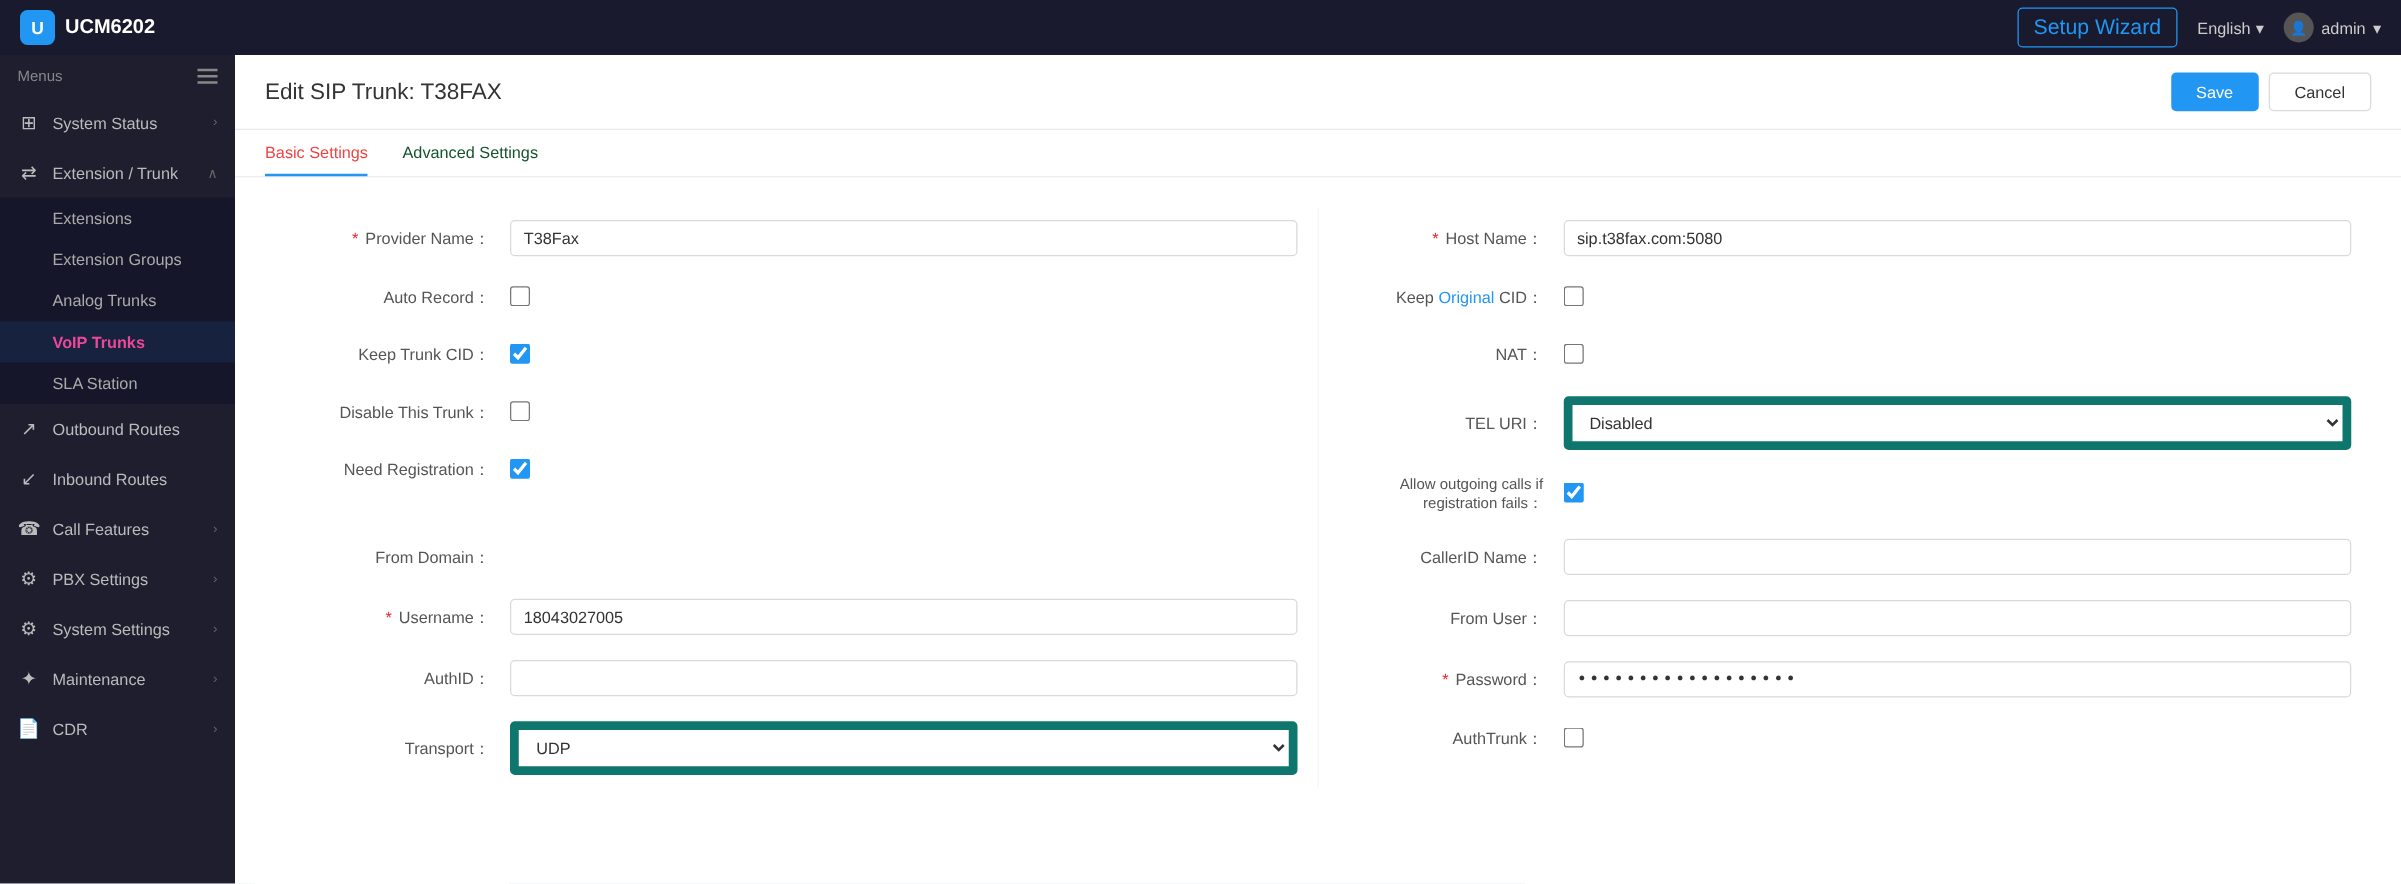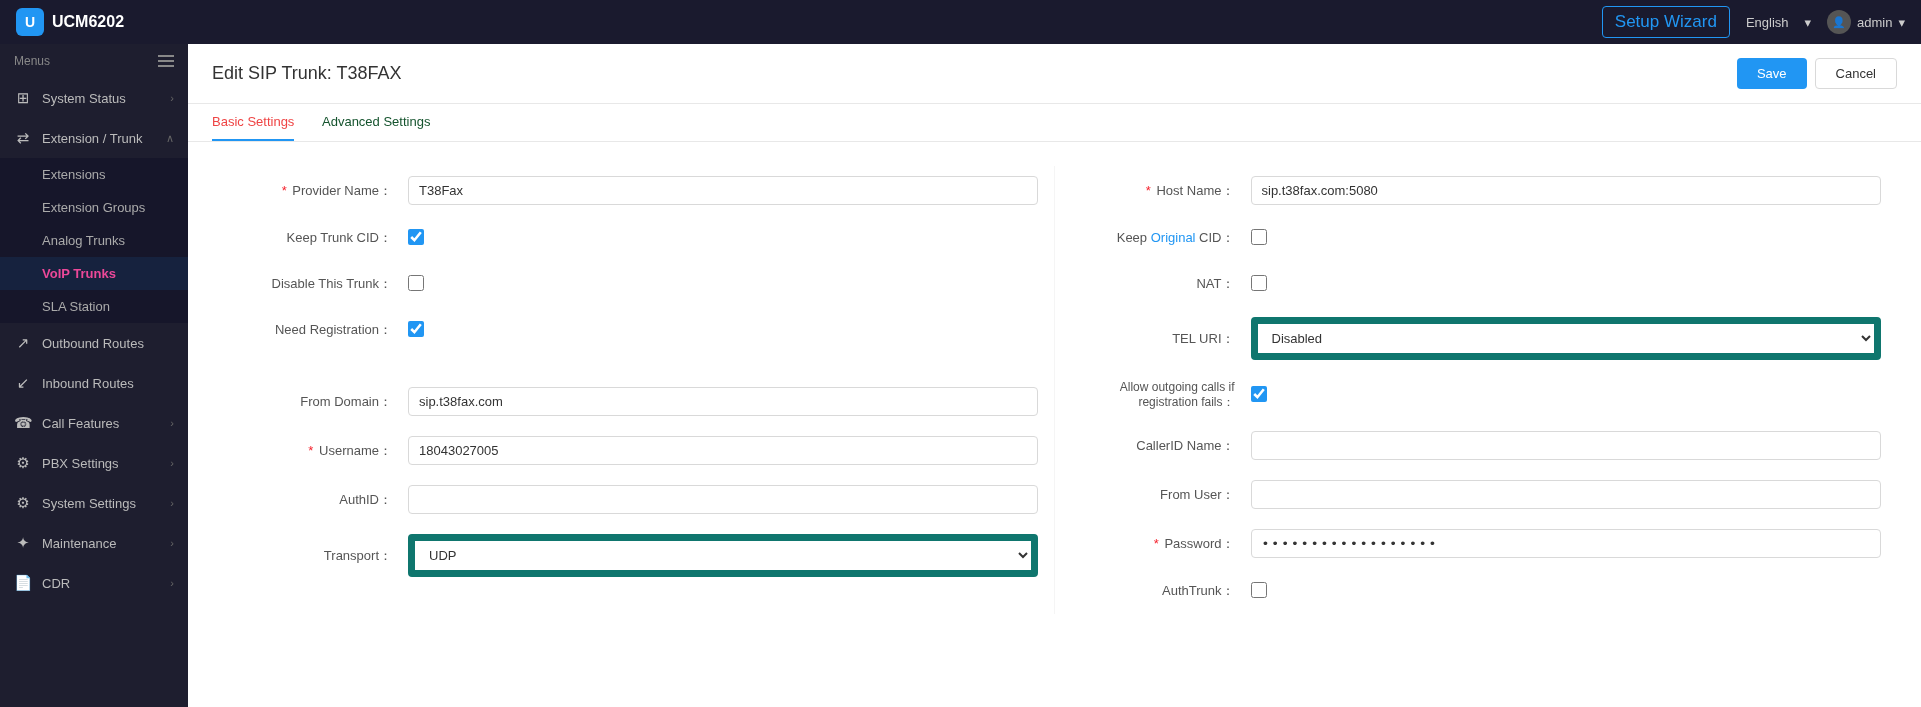--- a/index.html
+++ b/index.html
@@ -5,21 +5,21 @@
     * { box-sizing: border-box; margin: 0; padding: 0; }
     body { font-family: -apple-system, BlinkMacSystemFont, 'Segoe UI', Arial, sans-serif; font-size: 13px; background: #f0f2f5; display: flex; flex-direction: column; height: 100vh; overflow: hidden; }
 
     
     .topbar { background: #1a1a2e; display: flex; align-items: center; justify-content: space-between; padding: 0 16px; height: 44px; flex-shrink: 0; }
     .topbar-left { display: flex; align-items: center; gap: 8px; }
     .logo-icon { width: 28px; height: 28px; background: #2196F3; border-radius: 6px; display: flex; align-items: center; justify-content: center; color: white; font-weight: bold; font-size: 14px; }
     .logo-text { color: white; font-size: 16px; font-weight: 600; }
     .topbar-right { display: flex; align-items: center; gap: 16px; }
     .setup-wizard-btn { background: transparent; border: 1px solid #2196F3; color: #2196F3; padding: 5px 12px; border-radius: 4px; cursor: pointer; font-size: 17px; }
-    .lang-selector { color: #ccc; display: flex; align-items: center; gap: 16px; cursor: pointer; font-size: 13px; }
+    .lang-selector { color: #ccc; display: flex; align-items: center; gap: 4px; cursor: pointer; font-size: 13px; }
     .admin-user { color: #ccc; display: flex; align-items: center; gap: 6px; font-size: 13px; cursor: pointer; }
     .admin-avatar { width: 24px; height: 24px; border-radius: 50%; background: #555; display: flex; align-items: center; justify-content: center; color: white; font-size: 11px; }
 
     
     .layout { display: flex; flex: 1; overflow: hidden; }
 
     
     .sidebar { width: 188px; background: #1e1e2f; color: #ccc; display: flex; flex-direction: column; flex-shrink: 0; overflow-y: auto; }
     .sidebar-menus-header { display: flex; align-items: center; justify-content: space-between; padding: 10px 14px; font-size: 12px; color: #888; }
     .hamburger { display: flex; flex-direction: column; gap: 3px; cursor: pointer; }
@@ -168,20 +168,26 @@
 
         <div class="col-left">
 
           <div class="form-row">
             <div class="form-label"><span class="required-star">*</span> Provider Name：</div>
             <div class="form-control">
               <input type="text" class="form-input" value="T38Fax" style="">
             </div>
           </div>
 
+          <div class="form-row">
+            <div class="form-label">Auto Record：</div>
+            <div class="form-control">
+              <input type="checkbox" class="form-checkbox" style="">
+            </div>
+          </div>
 
           <div class="form-row">
             <div class="form-label">Keep Trunk CID：</div>
             <div class="form-control">
               <input type="checkbox" class="form-checkbox-blue" checked="" style="">
             </div>
           </div>
 
           <div class="form-row">
             <div class="form-label">Disable This Trunk：</div>
@@ -194,23 +200,20 @@
             <div class="form-label">Need Registration：</div>
             <div class="form-control">
               <input type="checkbox" class="form-checkbox-blue" checked="" style="">
             </div>
           </div>
 
           <div class="form-row" style="min-height:24px;"></div>
 
           <div class="form-row">
             <div class="form-label">From Domain：</div>
-            <div class="form-control">
-              <input type="text" class="form-input" value="sip.t38fax.com" style="">
-            </div>
           </div>
 
           <div class="form-row">
             <div class="form-label"><span class="required-star">*</span> Username：</div>
             <div class="form-control">
               <input type="text" class="form-input" value="18043027005" style="">
             </div>
           </div>
 
           <div class="form-row">

